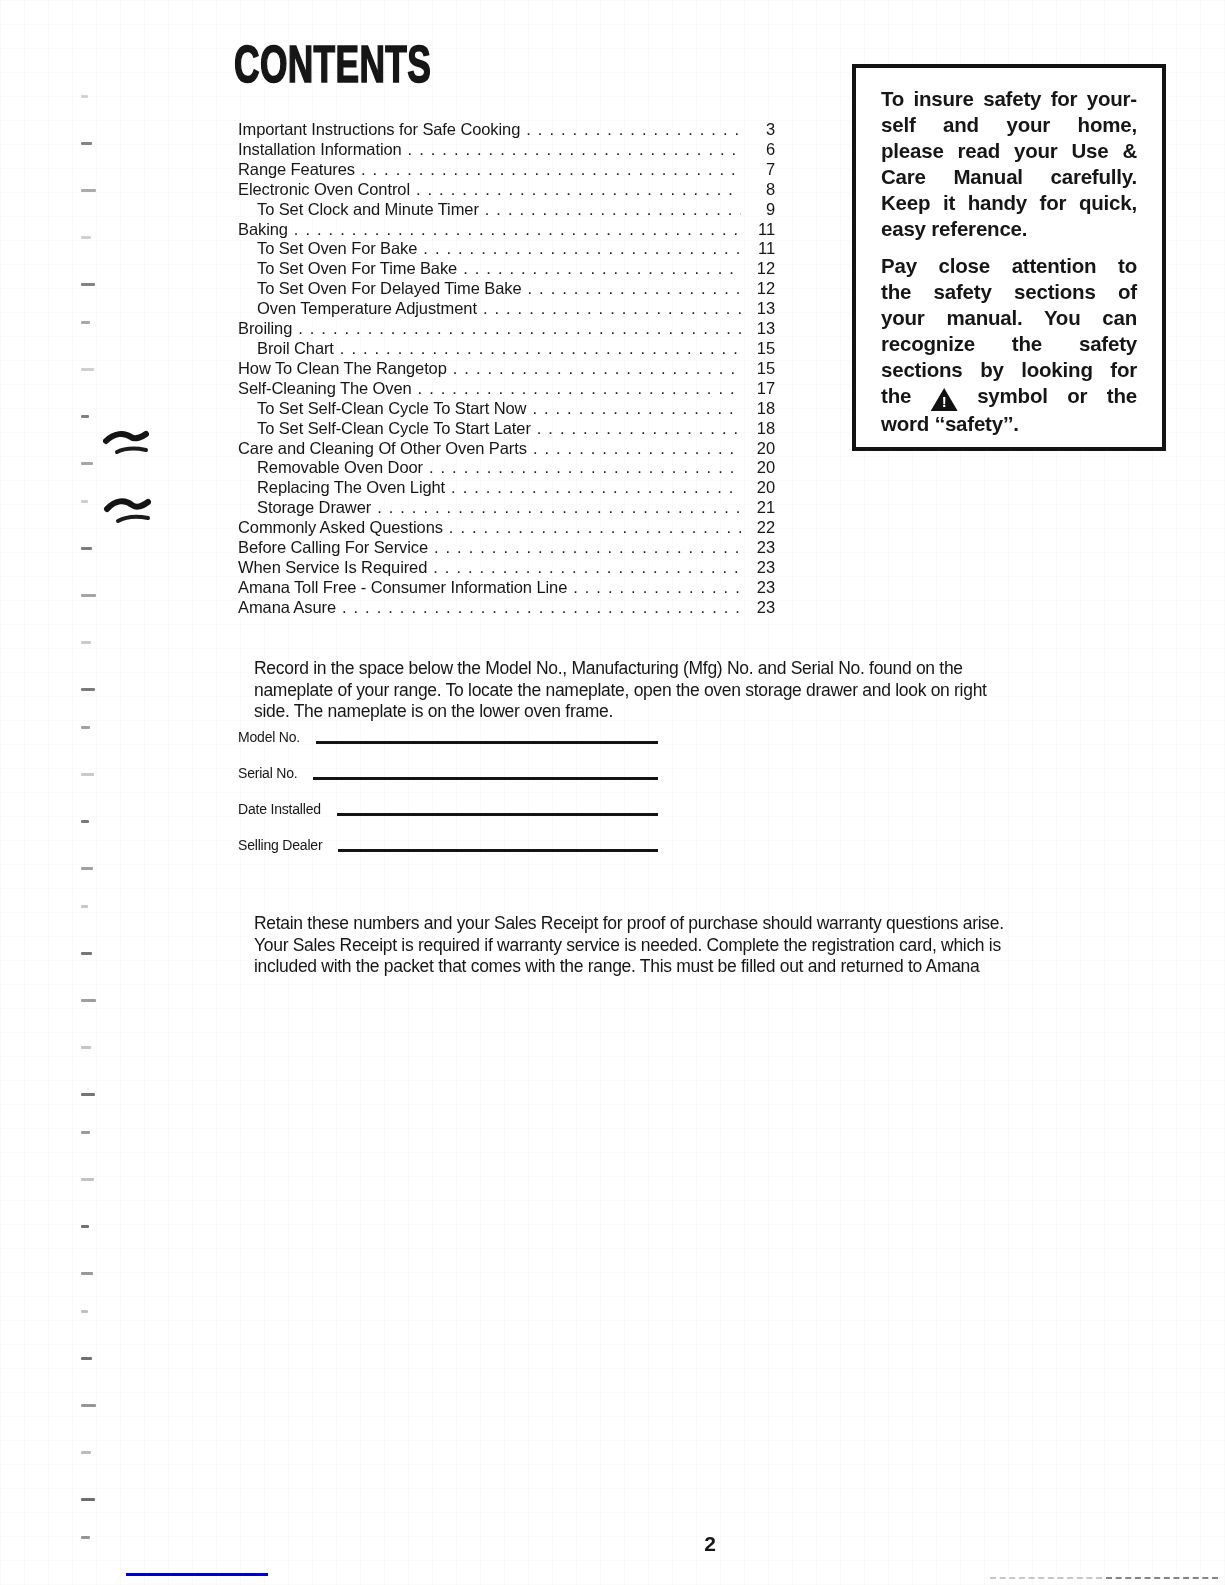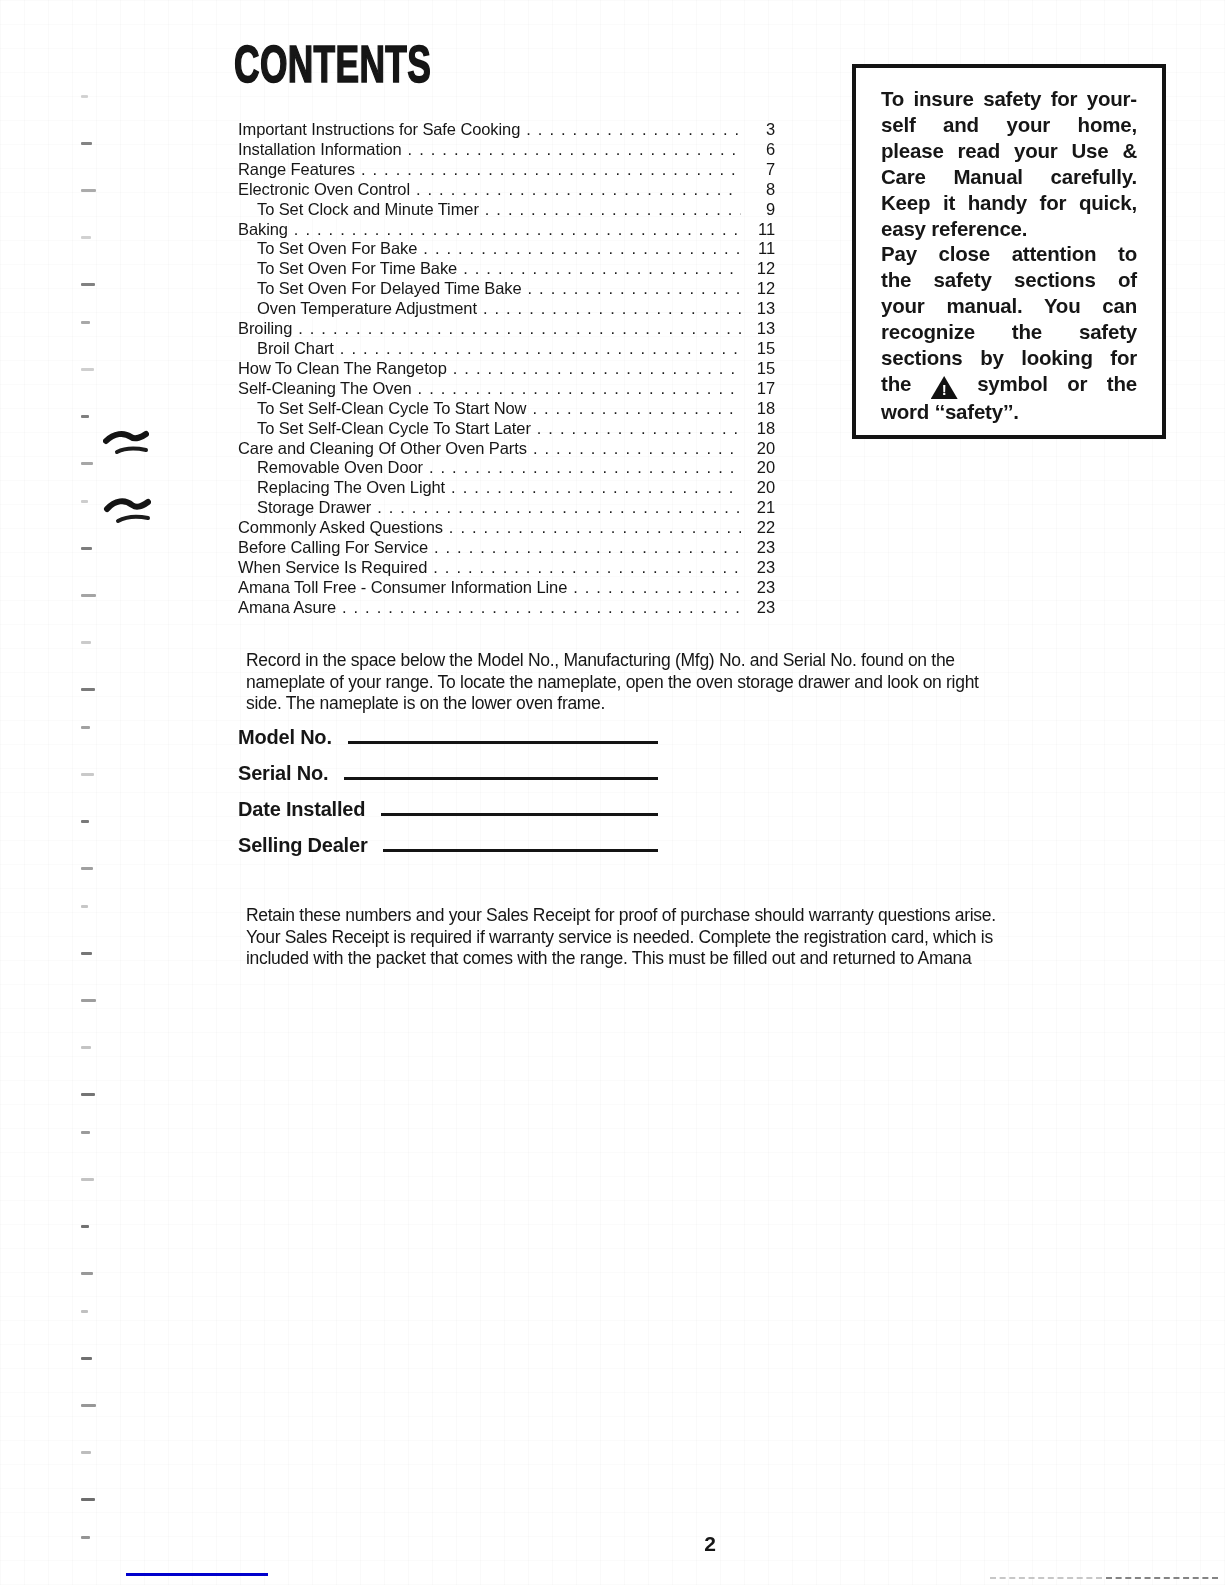--- a/index.html
+++ b/index.html
@@ -42,46 +42,46 @@
   .toc-dots::before {
     content:'. . . . . . . . . . . . . . . . . . . . . . . . . . . . . . . . . . . . . . . . . . . . . . . . . . . . . . . . . . . . . . . . . . . . . .';
   }
   .toc-page { flex:0 0 30px; text-align:right; white-space:nowrap; }
   
   .safety-box {
     position:absolute; left:852px; top:64px; width:314px;
     box-sizing:border-box; border:4px solid #131313;
     padding:18px 25px 10px 25px; background:#fff;
   }
-  .box-para + .box-para { }
+  .box-para + .box-para { margin-top:12px; }
   .bline {
     font-weight:700; font-size:20.5px; line-height:25.9px;
     letter-spacing:-0.2px;
     text-align:justify; text-align-last:justify;
   }
   .box-para .bline:last-child { text-align-last:left; }
   .warn-tri {
     display:inline-flex; width:27px; height:23px;
     background:#111; color:#fff;
     clip-path:polygon(50% 0, 100% 100%, 0 100%);
     justify-content:center; align-items:flex-end;
     font-size:15px; font-weight:700; line-height:1;
     padding-bottom:2px; box-sizing:border-box;
     vertical-align:-4px;
   }
   
-  .para { position:absolute; margin:8px; font-size:17.5px; line-height:21.6px; letter-spacing:-0.3px; }
+  .para { position:absolute; margin:16px; font-size:17.5px; line-height:21.6px; letter-spacing:-0.3px; }
   .para-record { left:238px; top:642px; width:815px; }
   .para-retain { left:238px; top:897px; width:815px; }
   .pline { white-space:nowrap; }
   
   .reg-form { position:absolute; left:238px; top:712px; width:420px; }
   .form-row { display:flex; align-items:flex-end; height:36px; }
   .form-label {
-    flex:0 0 auto; font-weight:700; font-size:20px; line-height:22px;
+    flex:0 0 auto; font-weight:400; font-size:14px; line-height:22px;
     white-space:nowrap; letter-spacing:-0.2px;
   }
   .form-line { flex:1 1 auto; border-bottom:3px solid #141414; margin-left:16px; margin-bottom:4px; }
   
   .page-number {
     position:absolute; left:688px; top:1532px; width:44px;
     text-align:center; font-size:21px; font-weight:600;
   }
   .blue-line { position:absolute; left:126px; top:1573px; width:142px; height:3px; background:#0000cc; }
   .dash-artifact { position:absolute; top:1577px; height:0; border-top:2px dashed #9a9a9a; }

